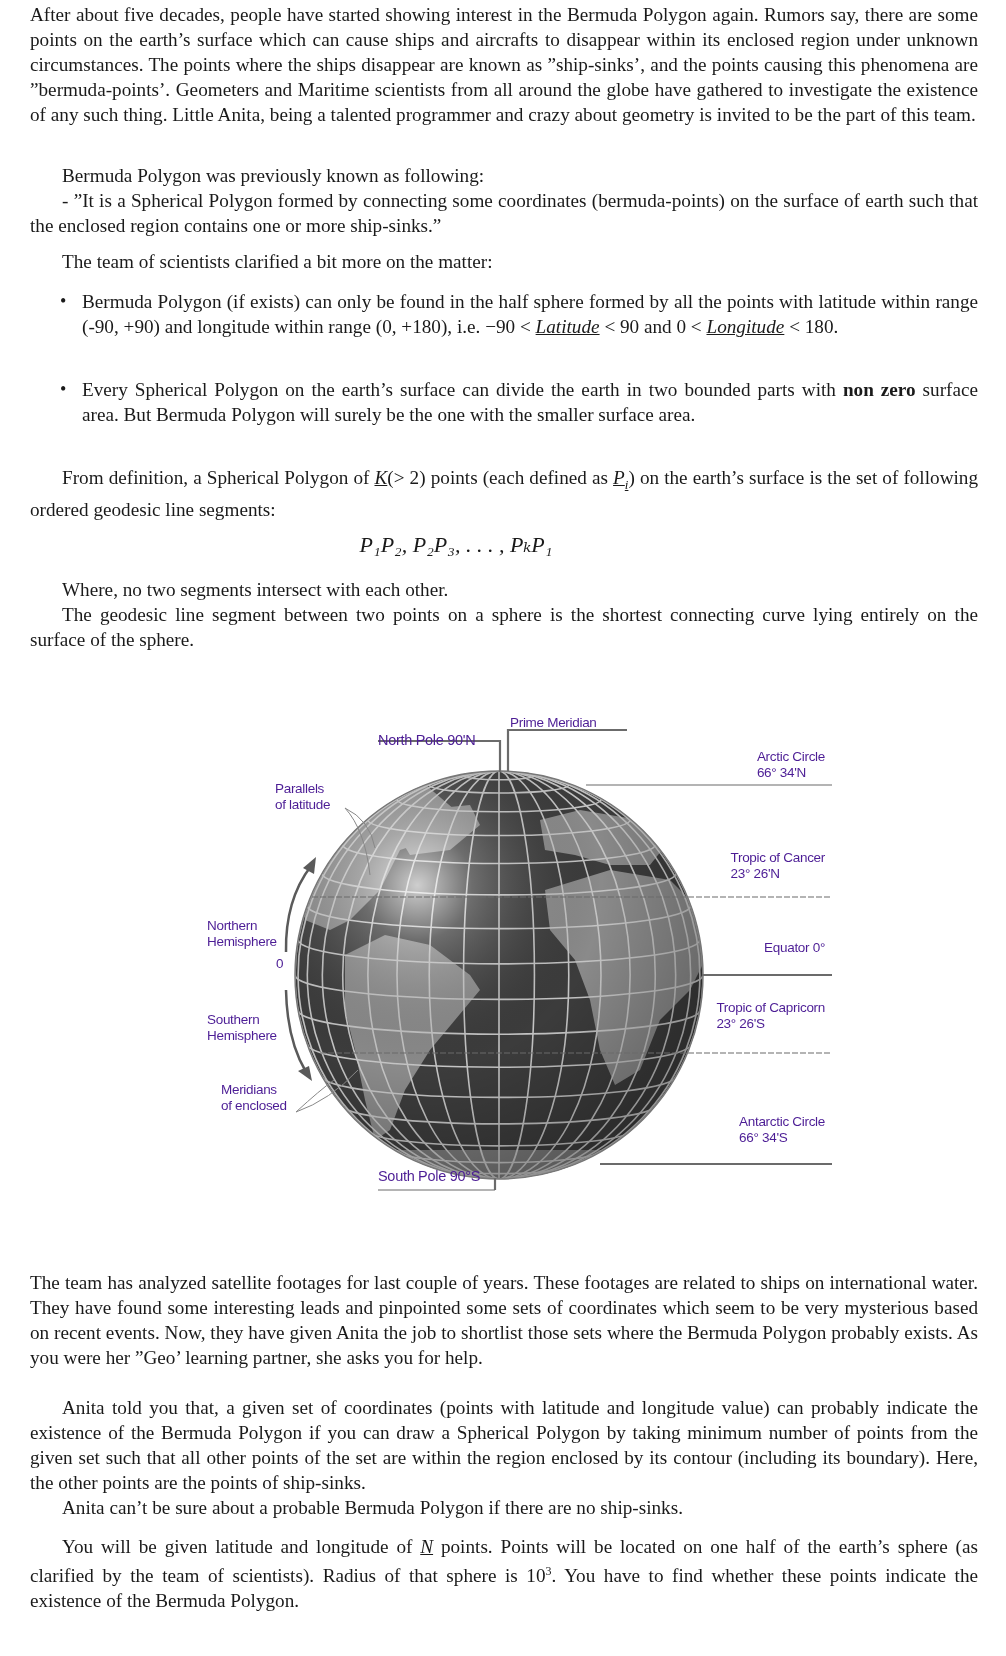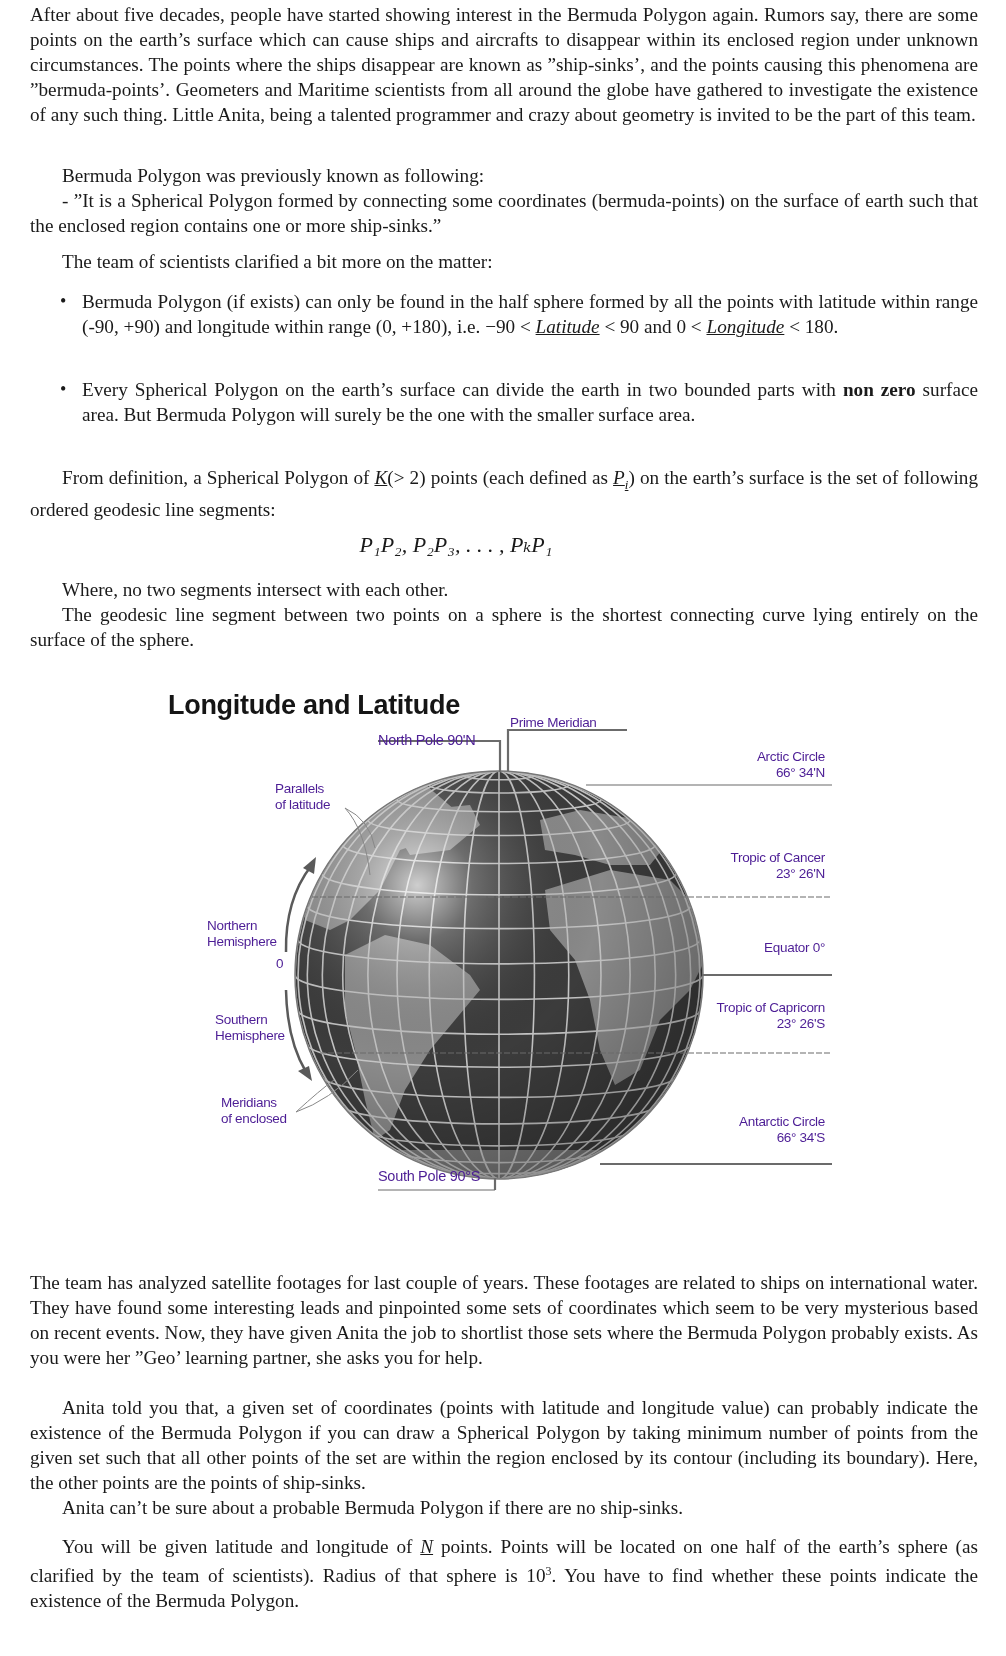--- a/index.html
+++ b/index.html
@@ -40,21 +40,21 @@
     position: absolute; left: 168px; top: 0px;
     font-family: "Liberation Sans", "DejaVu Sans", sans-serif;
     font-size: 27px; font-weight: bold; color: #151515; letter-spacing: -0.3px;
   }
   .lbl {
     position: absolute;
     font-family: "Liberation Sans", "DejaVu Sans", sans-serif;
     font-size: 13.5px; color: #4c1d95; line-height: 16px;
     letter-spacing: -0.3px;
   }
-  .lbl.r { text-align: right; }
+  .lbl.r { text-align: left; }
   .lbl.big { font-size: 14.5px; }
   svg.globe { position: absolute; left: 0; top: 0; }
 </style>
 </head>
 <body>
 
 <p class="para noind" style="top:2px;">After about five decades, people have started showing interest in the Bermuda Polygon again. Rumors say, there are some points on the earth’s surface which can cause ships and aircrafts to disappear within its enclosed region under unknown circumstances. The points where the ships disappear are known as ”ship-sinks’, and the points causing this phenomena are ”bermuda-points’. Geometers and Maritime scientists from all around the globe have gathered to investigate the existence of any such thing. Little Anita, being a talented programmer and crazy about geometry is invited to be the part of this team.</p>
 
 <p class="para indent" style="top:163px;">Bermuda Polygon was previously known as following:</p>
 <p class="para indent" style="top:188px;">- ”It is a Spherical Polygon formed by connecting some coordinates (bermuda-points) on the surface of earth such that the enclosed region contains one or more ship-sinks.”</p>
@@ -73,21 +73,20 @@
 <p class="para indent" style="top:465px;">
   <span>From definition, a Spherical Polygon of </span><span class="math">K</span><span>(&gt; 2) points (each defined as </span><span class="math">P</span><sub class="math" style="font-size:13px">i</sub><span>) on the earth’s surface is the set of following ordered geodesic line segments:</span>
 </p>
 
 <div class="formula" style="top:532px;">P₁P₂, P₂P₃, . . . , PₖP₁</div>
 
 <p class="para indent" style="top:577px;">Where, no two segments intersect with each other.</p>
 <p class="para indent" style="top:602px;">The geodesic line segment between two points on a sphere is the shortest connecting curve lying entirely on the surface of the sphere.</p>
 
 <div class="fig">
-  <div class="fig-title">Longitude and Latitude</div>
 
   <svg class="globe" width="1006" height="560" viewBox="0 0 1006 560">
     <defs>
       <radialGradient id="shine" cx="0.3" cy="0.28" r="0.75">
         <stop offset="0" stop-color="#ffffff" stop-opacity="0.75"></stop>
         <stop offset="0.18" stop-color="#ffffff" stop-opacity="0.25"></stop>
         <stop offset="0.6" stop-color="#000000" stop-opacity="0"></stop>
         <stop offset="1" stop-color="#000000" stop-opacity="0.25"></stop>
       </radialGradient>
       <clipPath id="gclip">
@@ -213,26 +212,26 @@
   </div>
 
   <div class="lbl r" style="right:181px; top:250px;">Equator 0°</div>
   <div class="lbl" style="left:276px; top:266px;">0</div>
 
   <div class="lbl r" style="right:181px; top:310px;">
     <div>Tropic of Capricorn</div>
     <div>23° 26'S</div>
   </div>
 
-  <div class="lbl" style="left:207px; top:322px;margin-left:8px;">
+  <div class="lbl" style="left:207px; top:322px;">
     <div>Southern</div>
     <div>Hemisphere</div>
   </div>
 
-  <div class="lbl" style="left:221px; top:405px;">
+  <div class="lbl" style="left:221px; top:392px;">
     <div>Meridians</div>
     <div>of enclosed</div>
   </div>
 
   <div class="lbl r" style="right:181px; top:424px;">
     <div>Antarctic Circle</div>
     <div>66° 34'S</div>
   </div>
 
   <div class="lbl big" style="left:378px; top:478px;">South Pole 90°S</div>

